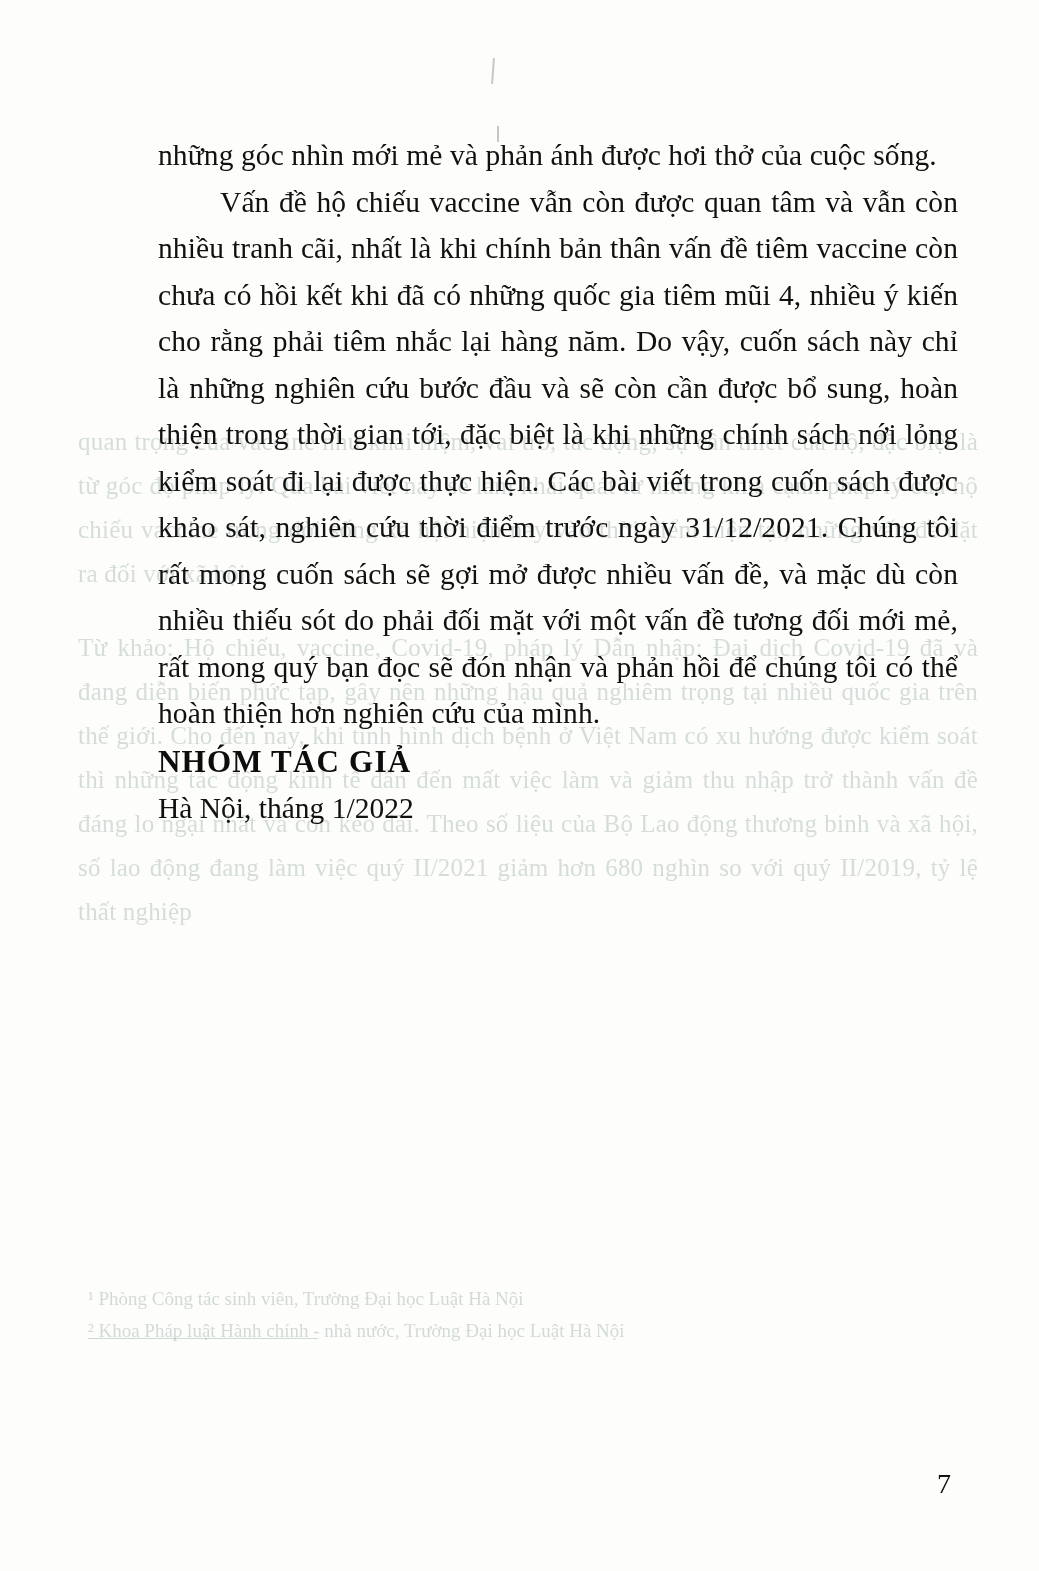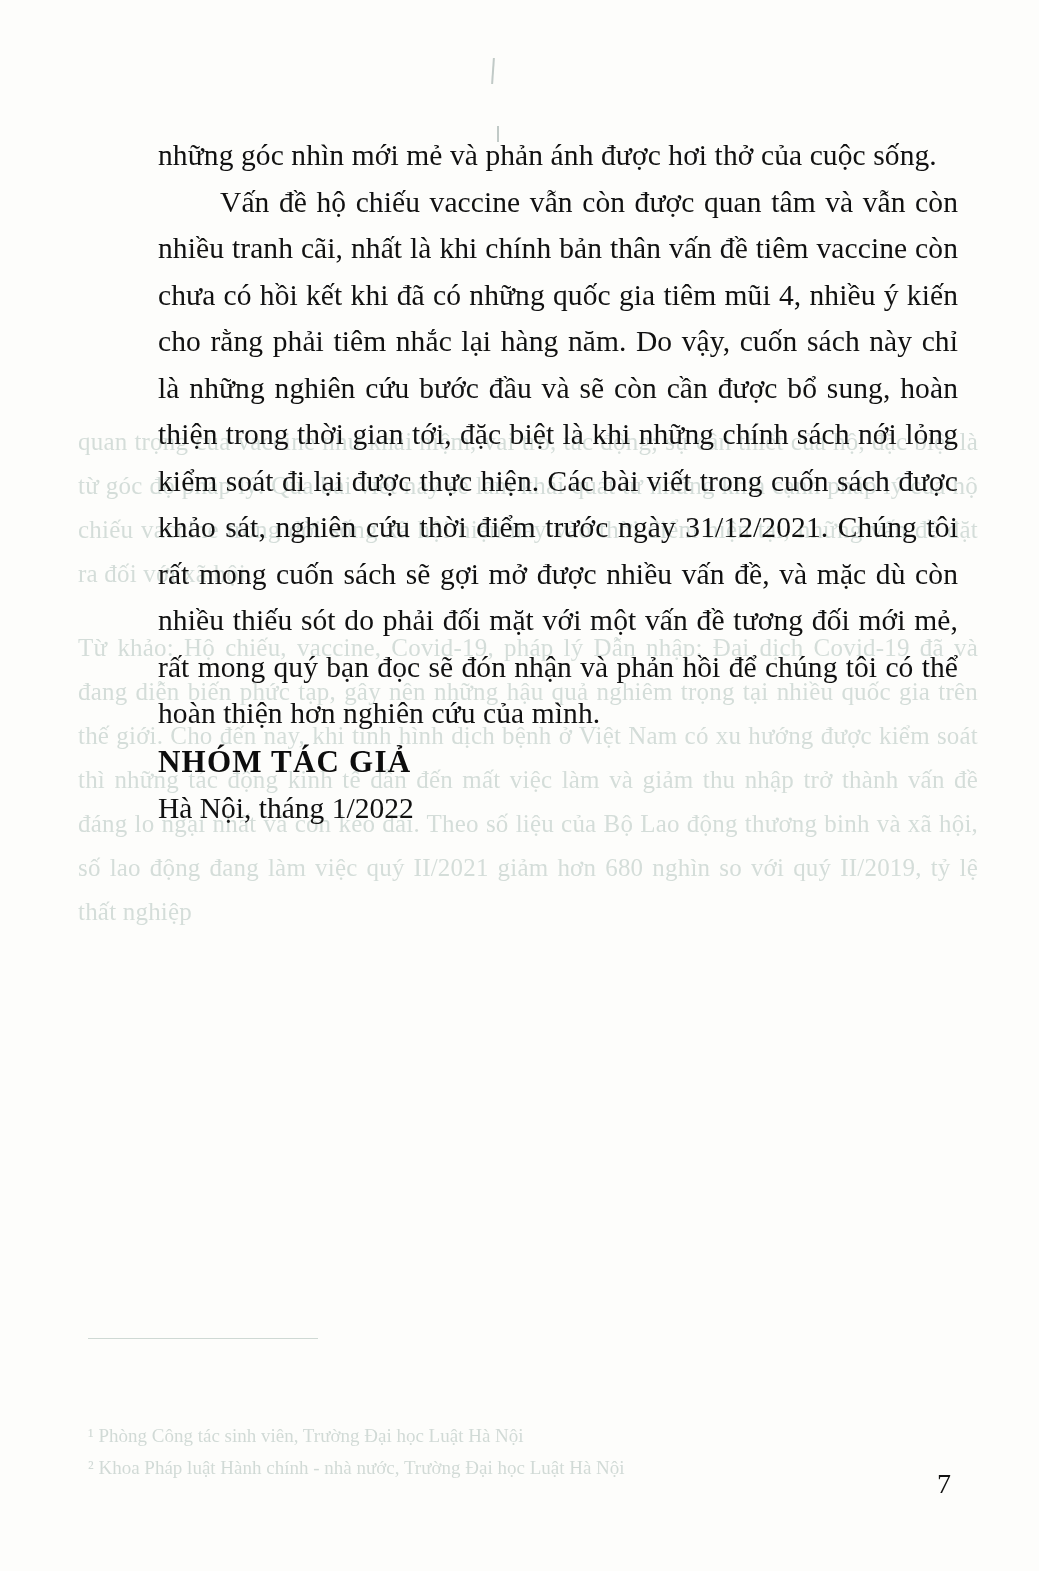--- a/index.html
+++ b/index.html
@@ -37,21 +37,21 @@
     text-align: justify;
     pointer-events: none;
     user-select: none;
     filter: blur(0.6px);
   }
   .bleed .b-gap { display: block; height: 30px; }
 
   .bleed-foot {
     position: absolute;
     left: 88px;
-    top: 1420px;
+    top: 1283px;
     width: 880px;
     font-family: "Liberation Serif", serif;
     font-size: 19px;
     line-height: 32px;
     color: rgba(120, 150, 140, 0.33);
     pointer-events: none;
     user-select: none;
     filter: blur(0.5px);
   }
   .bleed-rule {

